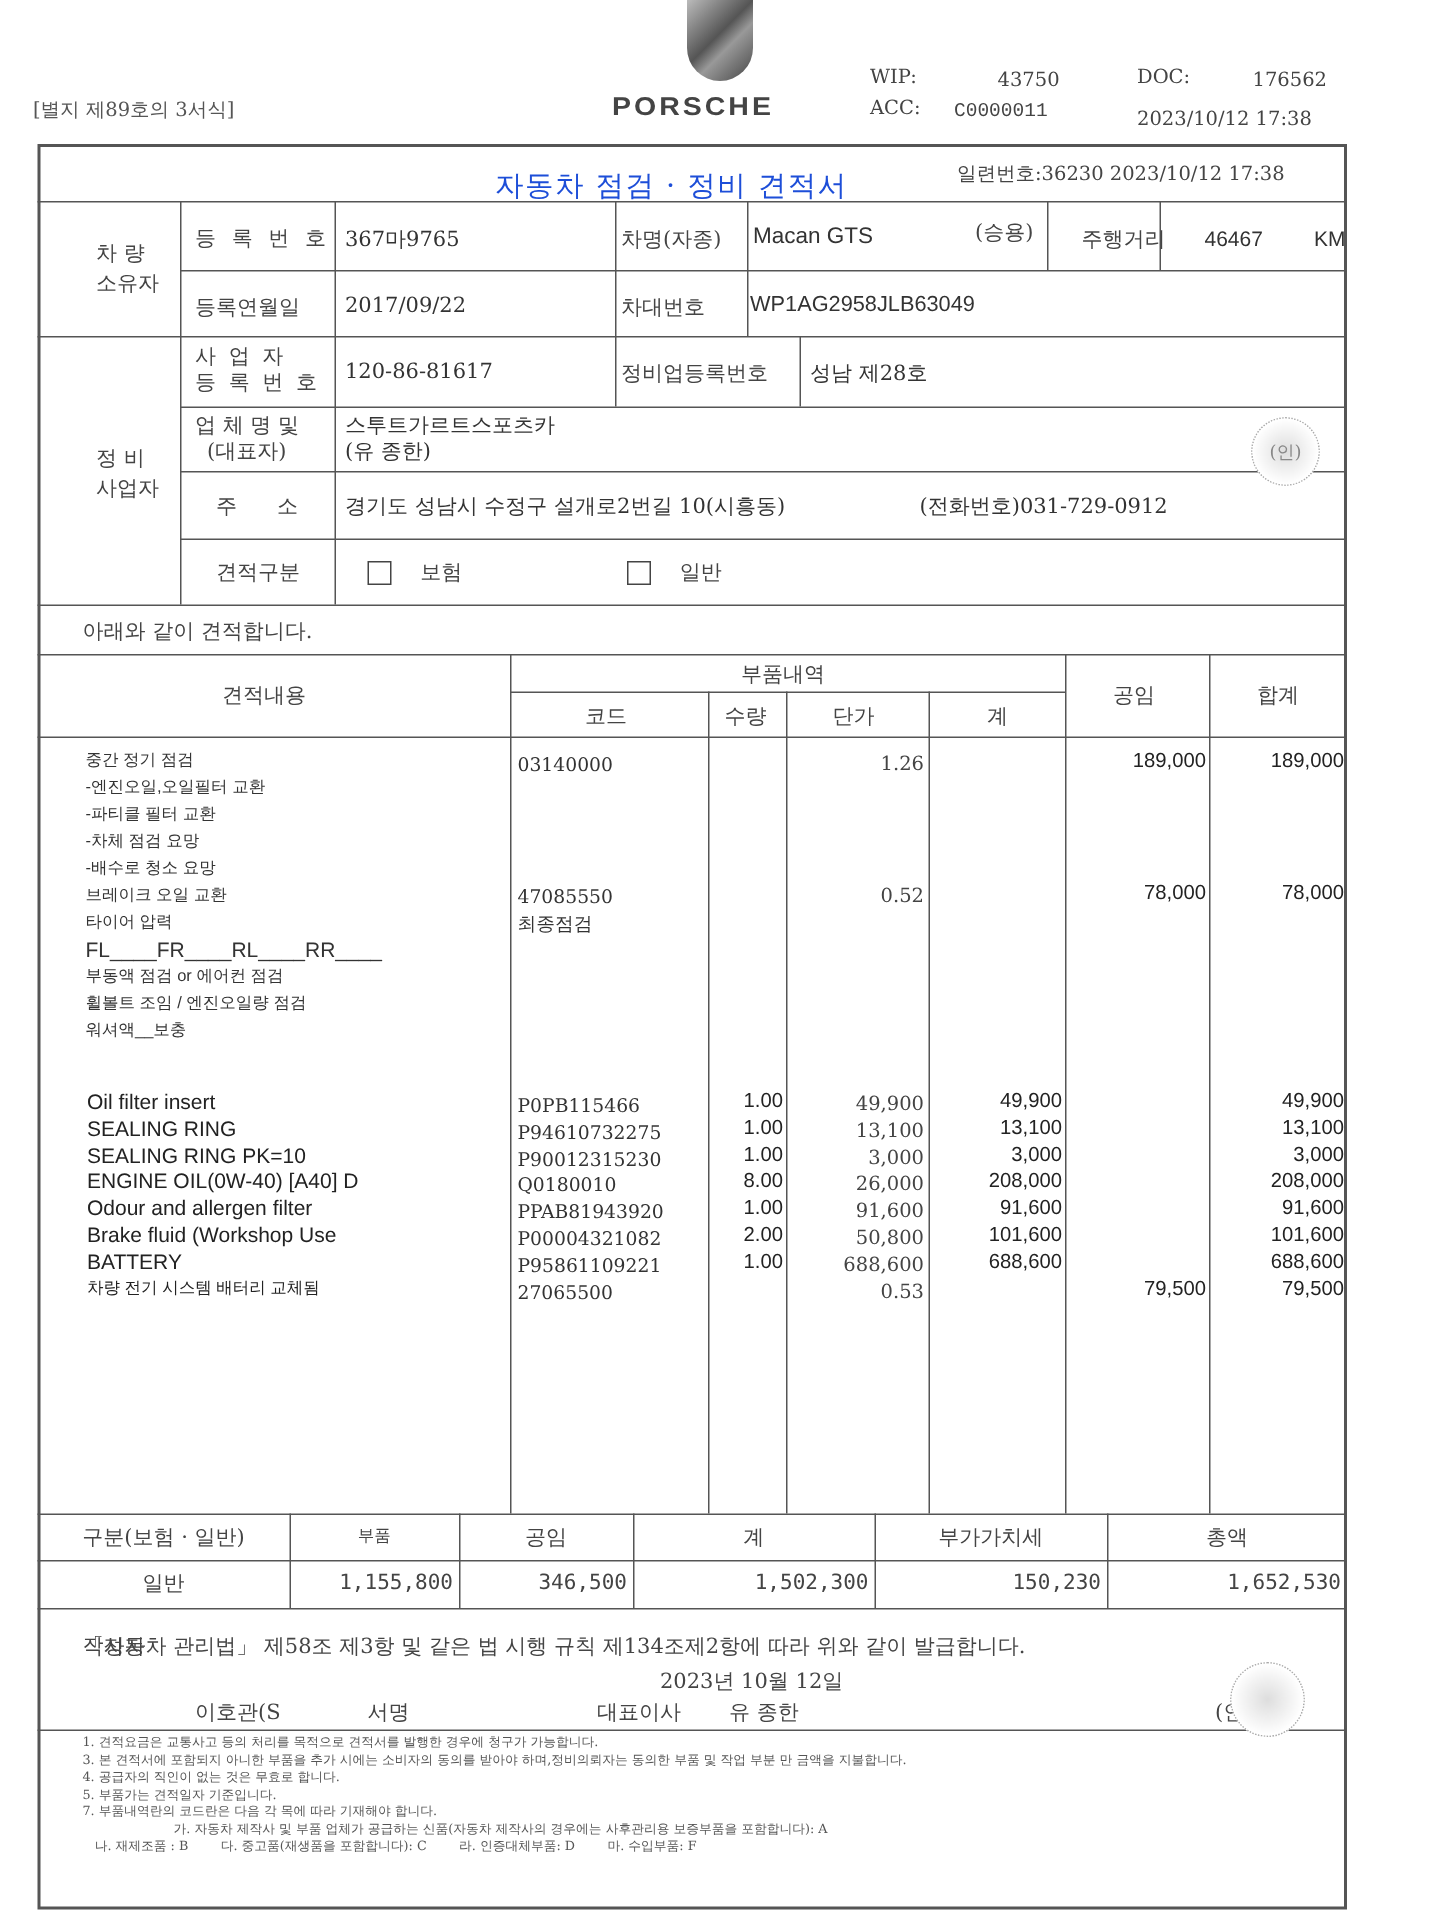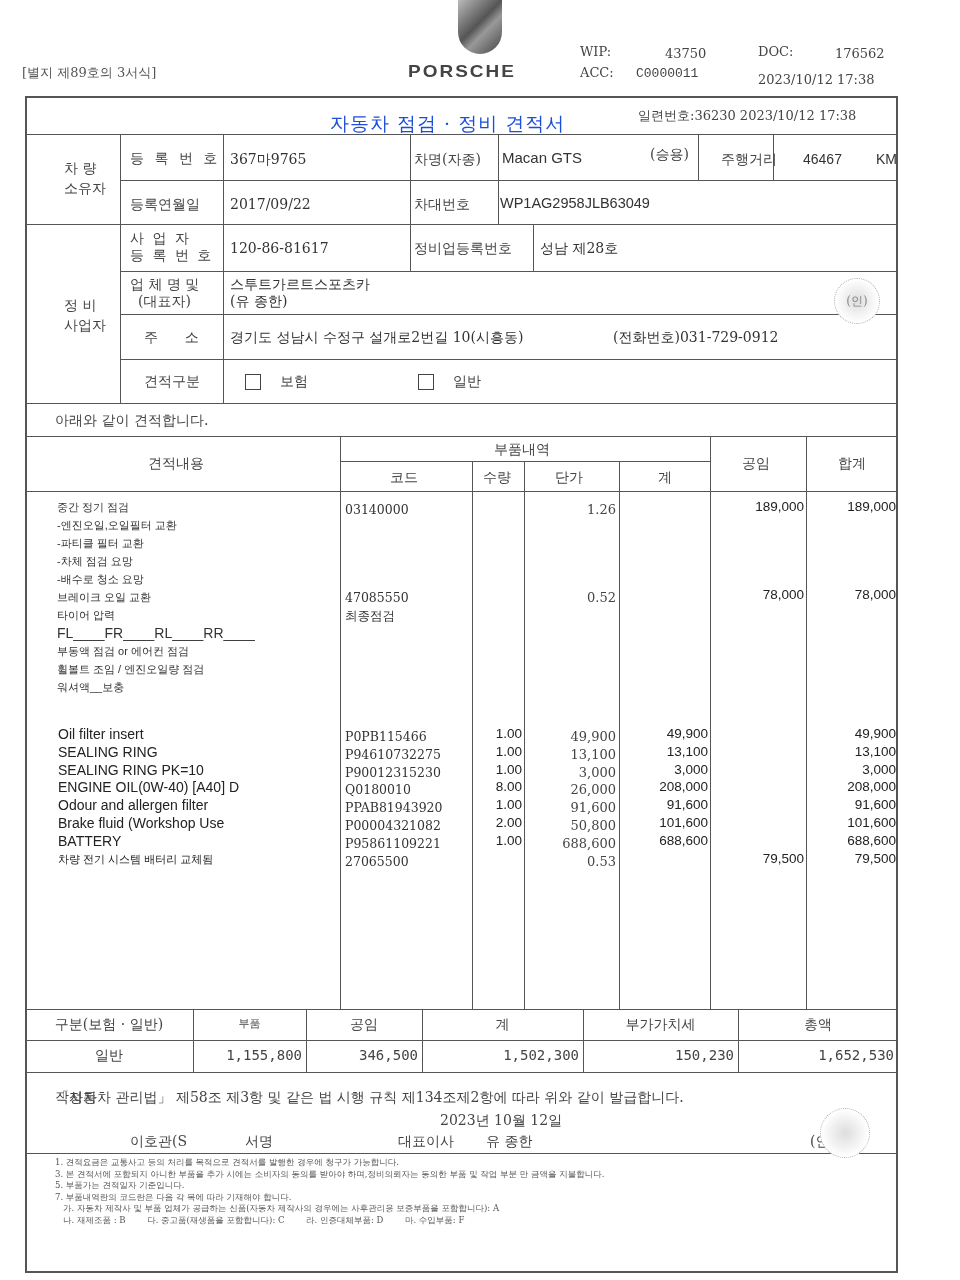--- a/index.html
+++ b/index.html
@@ -262,17 +262,18 @@
 <div class="abs lbl" style="left:130px;top:1133px;">이호관(S</div>
 <div class="abs lbl" style="left:245px;top:1133px;">서명</div>
 <div class="abs lbl" style="left:398px;top:1133px;">대표이사</div>
 <div class="abs lbl" style="left:486px;top:1133px;">유 종한</div>
 <div class="abs lbl" style="left:810px;top:1133px;">(인</div>
 <div class="abs stamp" style="left:820px;top:1108px;width:48px;height:48px;"></div>
 
 <div class="abs serif" style="left:55px;top:1157px;">
   <div class="note">1. 견적요금은 교통사고 등의 처리를 목적으로 견적서를 발행한 경우에 청구가 가능합니다.</div>
   <div class="note">3. 본 견적서에 포함되지 아니한 부품을 추가 시에는 소비자의 동의를 받아야 하며,정비의뢰자는 동의한 부품 및 작업 부분 만 금액을 지불합니다.</div>
+  <div class="note">4. 공급자의 직인이 없는 것은 무효로 합니다.</div>
   <div class="note">5. 부품가는 견적일자 기준입니다.</div>
   <div class="note">7. 부품내역란의 코드란은 다음 각 목에 따라 기재해야 합니다.</div>
-  <div class="note" style="white-space:pre;">   가. 자동차 제작사 및 부품 업체가 공급하는 신품(자동차 제작사의 경우에는 사후관리용 보증부품을 포함합니다): A</div>
+  <div class="note" style="white-space:pre;text-align:center;">   가. 자동차 제작사 및 부품 업체가 공급하는 신품(자동차 제작사의 경우에는 사후관리용 보증부품을 포함합니다): A</div>
   <div class="note" style="white-space:pre;">   나. 재제조품 : B        다. 중고품(재생품을 포함합니다): C        라. 인증대체부품: D        마. 수입부품: F</div>
 </div>
 
 </body></html>

